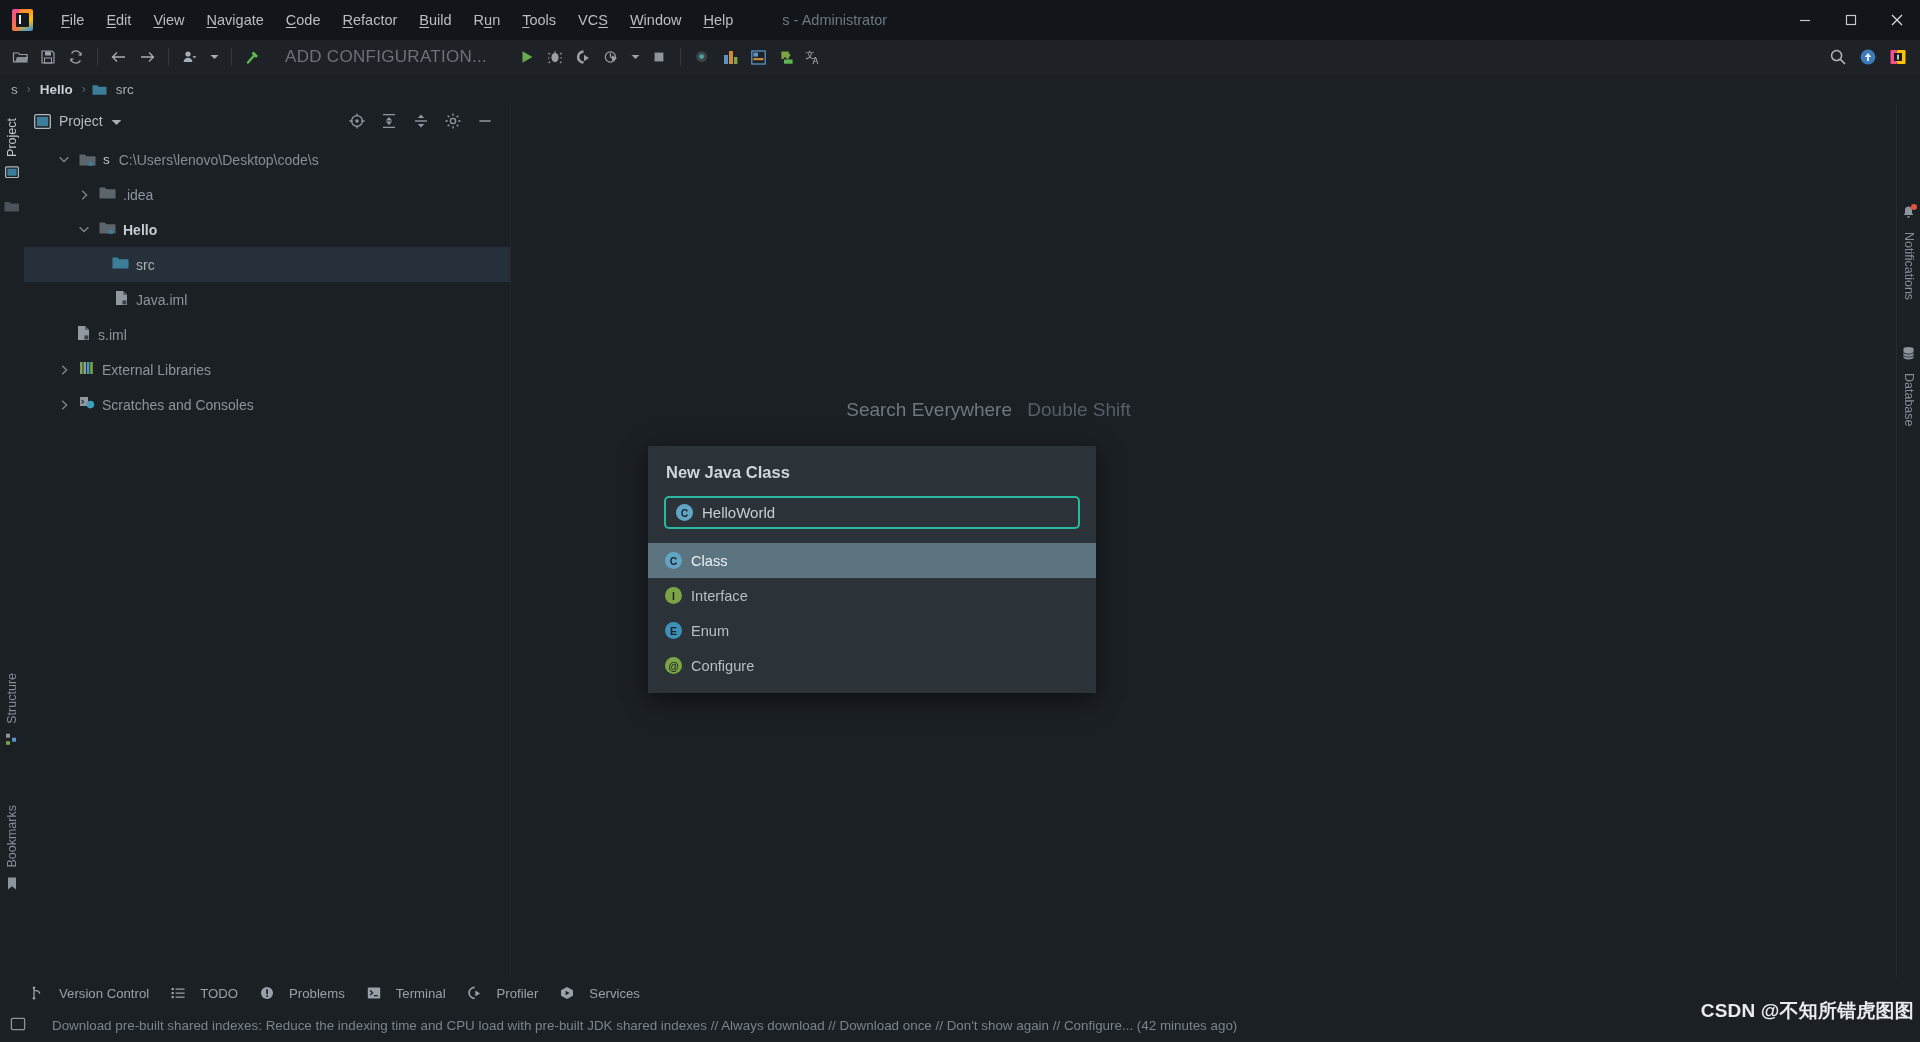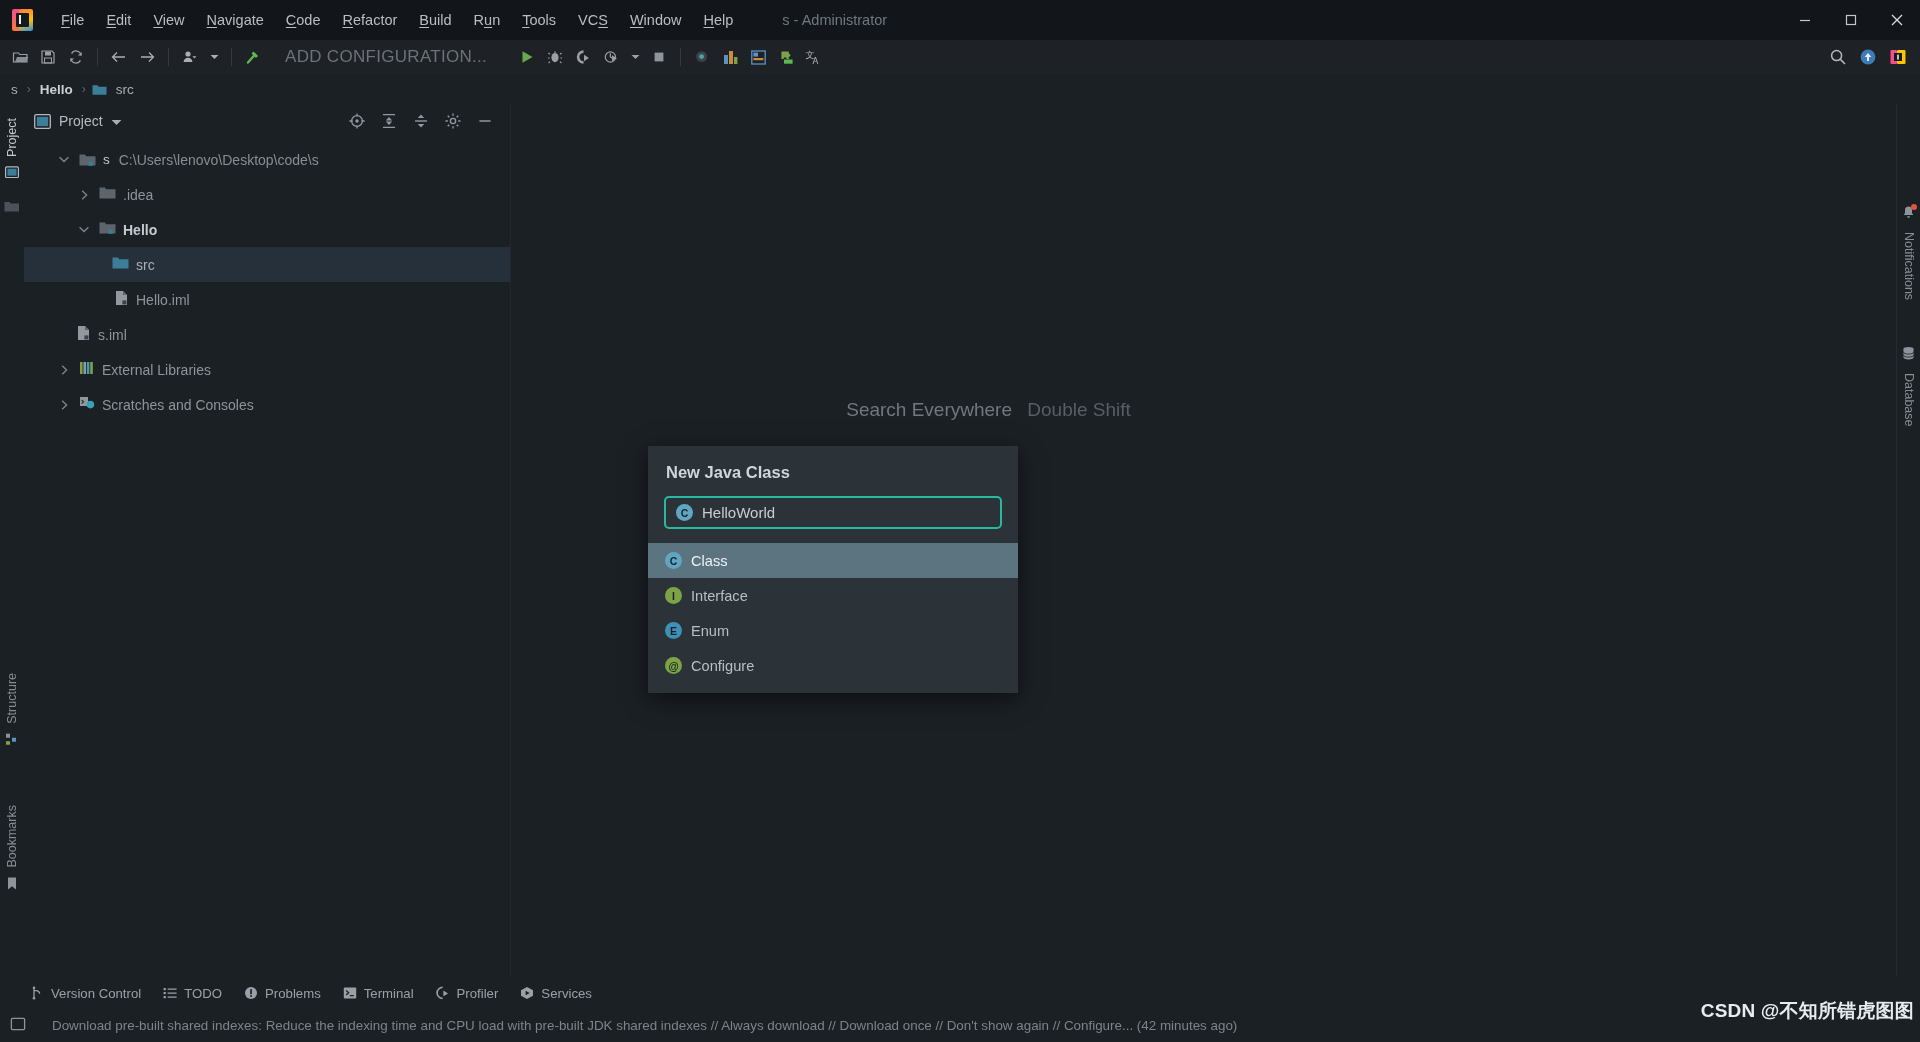--- a/index.html
+++ b/index.html
@@ -89,21 +89,21 @@
 
   .editorarea { flex: 1 1 auto; background: #1b2025; position: relative; }
   .se-hint {
     position: absolute; left: 0; right: 0; top: 295px; text-align: center;
     font-size: 19px; color: #6f777f;
   }
   .se-hint .key { color: #565e66; margin-left: 10px;}
 
   
   .popup {
-    position: absolute; left: 0; top: 0; width: 370px;
+    position: absolute; left: 0; top: 0; width: 448px;
     background: #2b3238; box-shadow: 0 6px 22px rgba(0,0,0,.55);
     display: flex; flex-direction: column;
   }
   .popup-title { font-size: 16.5px; font-weight: bold; color: #cfd6dc; padding: 17px 0 14px 18px; }
   .popup-inputwrap { padding: 0 16px 14px 16px; }
   .popup-input {
     height: 33px; background: #2b3238; border: 2px solid #29b9a0; border-radius: 5px;
     display: flex; align-items: center; gap: 9px; padding: 0 10px;
   }
   .popup-input .val { font-size: 15px; color: #c8ced4; }
@@ -112,21 +112,21 @@
   .popt.active { background: #5c7380; color: #eef2f5; }
 
   .badge {
     width: 17px; height: 17px; border-radius: 50%; display: flex; align-items: center;
     justify-content: center; font-size: 10.5px; font-weight: bold; color: #1e2227; flex: none;
     font-family: "Liberation Sans", sans-serif;
   }
 
   
   .bottombar { height: 32px; flex: 0 0 32px; background: #1b2025; display: flex; align-items: center; padding-left: 30px; gap: 22px;}
-  .btw { display: flex; align-items: center; gap: 7px; font-size: 13.2px; color: #99a0a7; }
+  .btw { display: flex; align-items: center; gap: 15px; font-size: 13.2px; color: #99a0a7; }
   .statusbar { height: 33px; flex: 0 0 33px; background: #1b2025; display: flex; align-items: center; padding: 0 8px 0 10px; position: relative;}
   .status-text { font-size: 13.4px; color: #7b838b; margin-left: 26px; }
   .watermark { position: absolute; right: 6px; bottom: 18px; font-size: 19px; color: #e8ecef; font-weight: bold; letter-spacing: .2px;}
 
   .dot-red { width: 6px; height: 6px; border-radius: 50%; background: #e8513c; position: absolute; right: 3px; top: 2px;}
 </style>
 </head>
 <body>
 
 <div id="app">
@@ -463,21 +463,21 @@
         </div>
 
         <div class="trow" style="padding-left:90px">
           <span>
             <svg width="15" height="16" viewBox="0 0 15 16">
                 <path d="M2 1h7l4 4v10H2z" fill="#9198a0"></path>
                 <path d="M9 1v4h4z" fill="#5c646c"></path>
                 <rect x="8.4" y="10.4" width="4" height="4" fill="#3b4148"></rect>
               </svg>
           </span>
-          <span class="tlabel dim">Hello.iml</span>
+          <span class="tlabel dim">Java.iml</span>
         </div>
 
         <div class="trow" style="padding-left:52px">
           <span>
             <svg width="15" height="16" viewBox="0 0 15 16">
                 <path d="M2 1h7l4 4v10H2z" fill="#9198a0"></path>
                 <path d="M9 1v4h4z" fill="#5c646c"></path>
                 <rect x="8.4" y="10.4" width="4" height="4" fill="#3b4148"></rect>
               </svg>
           </span>

